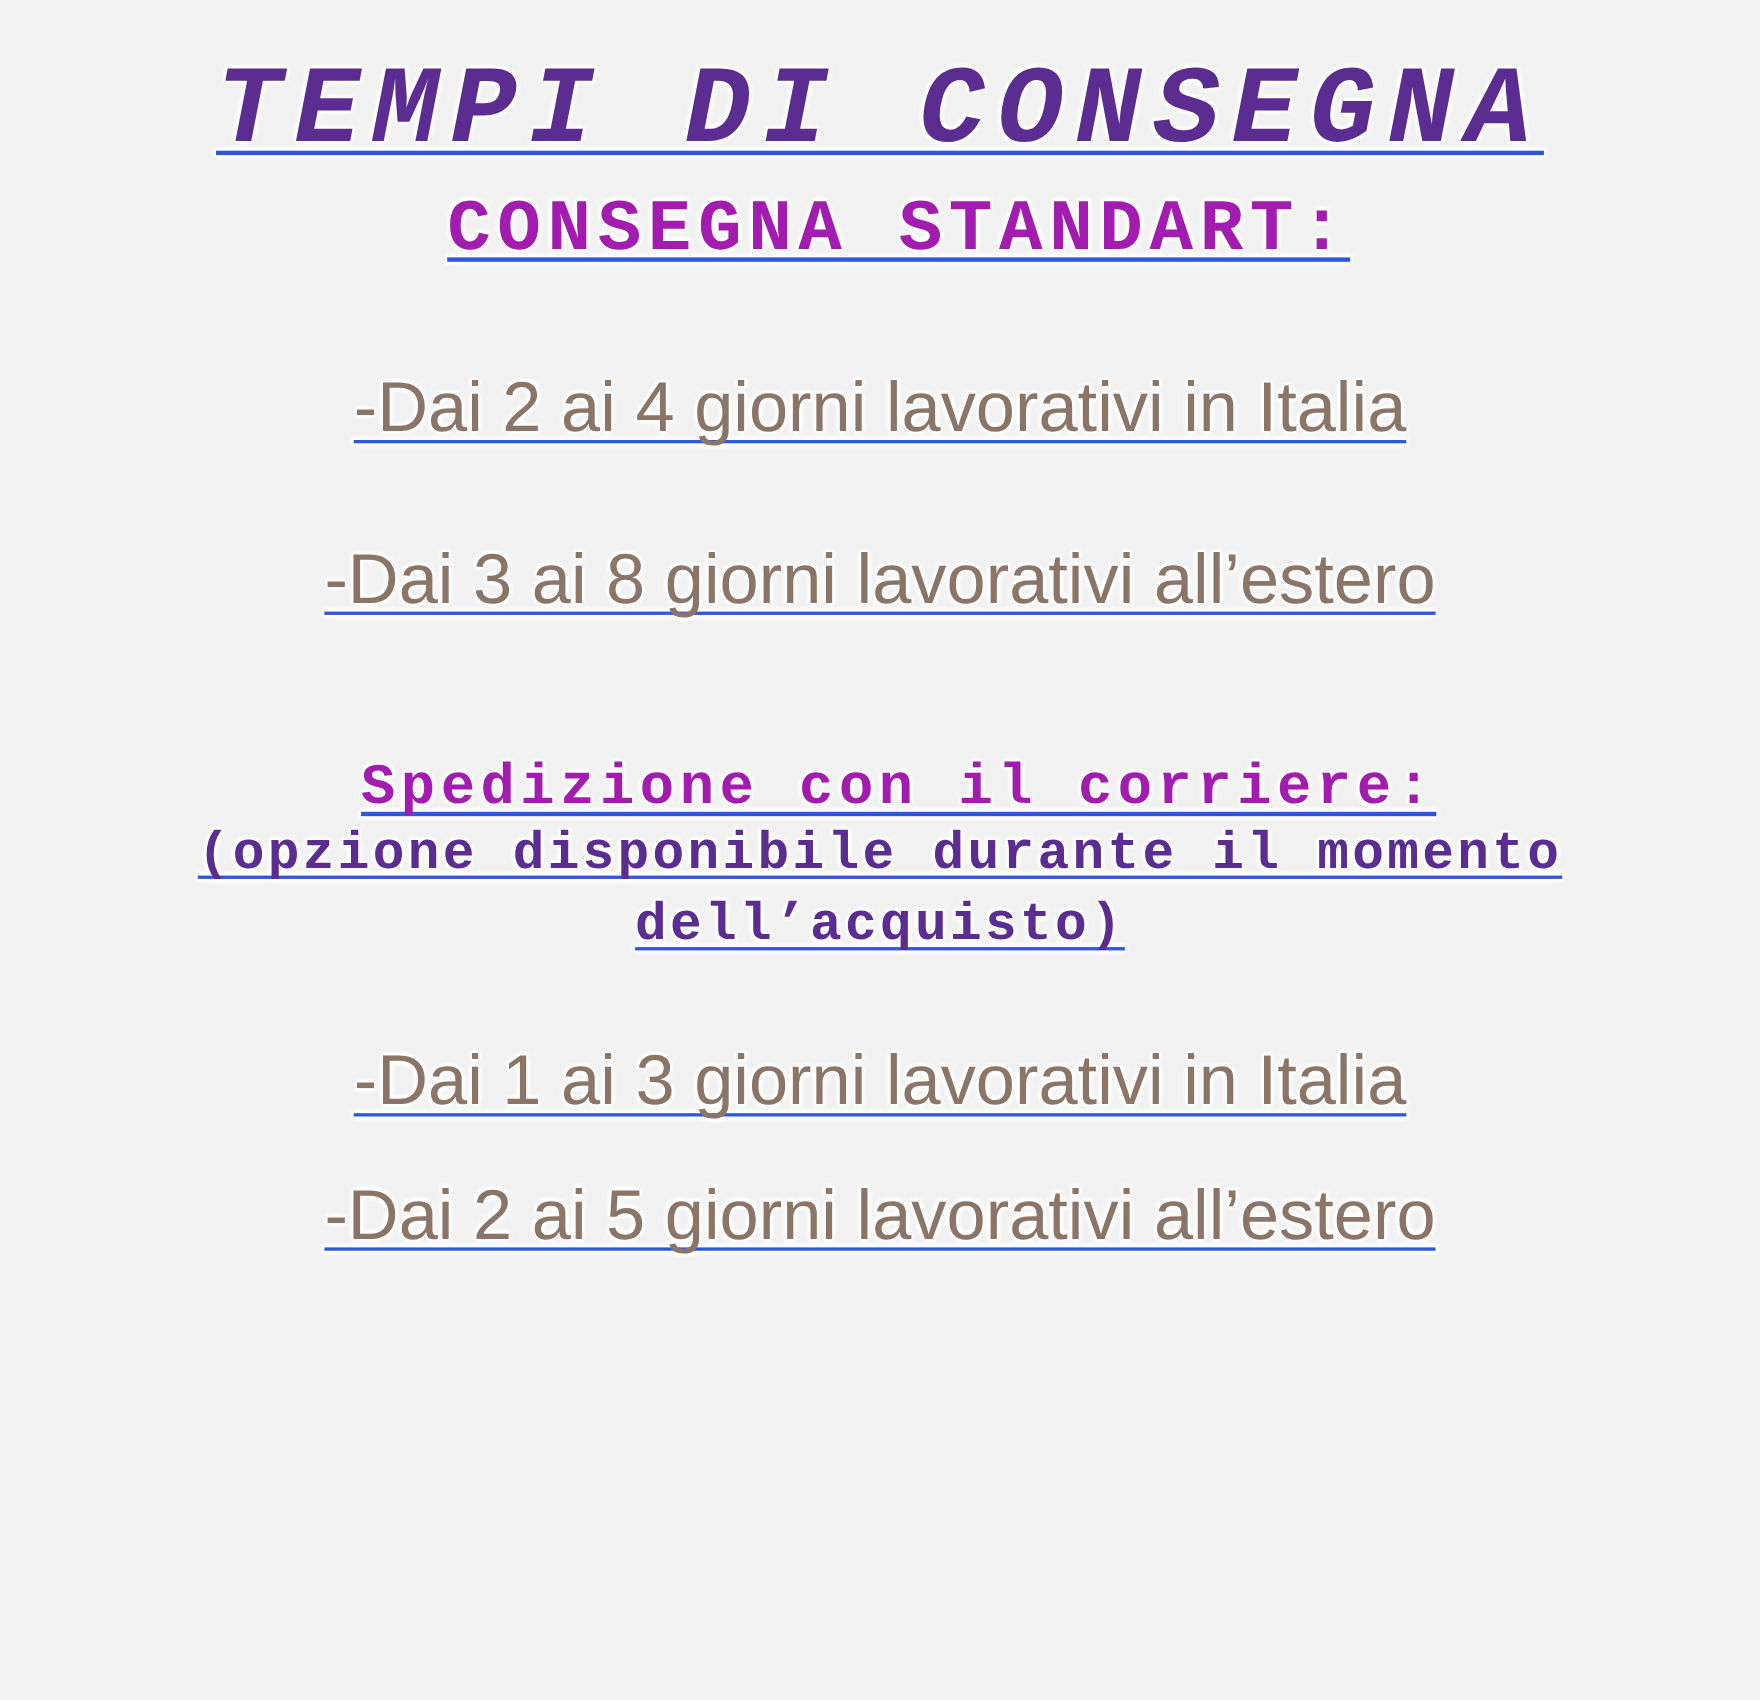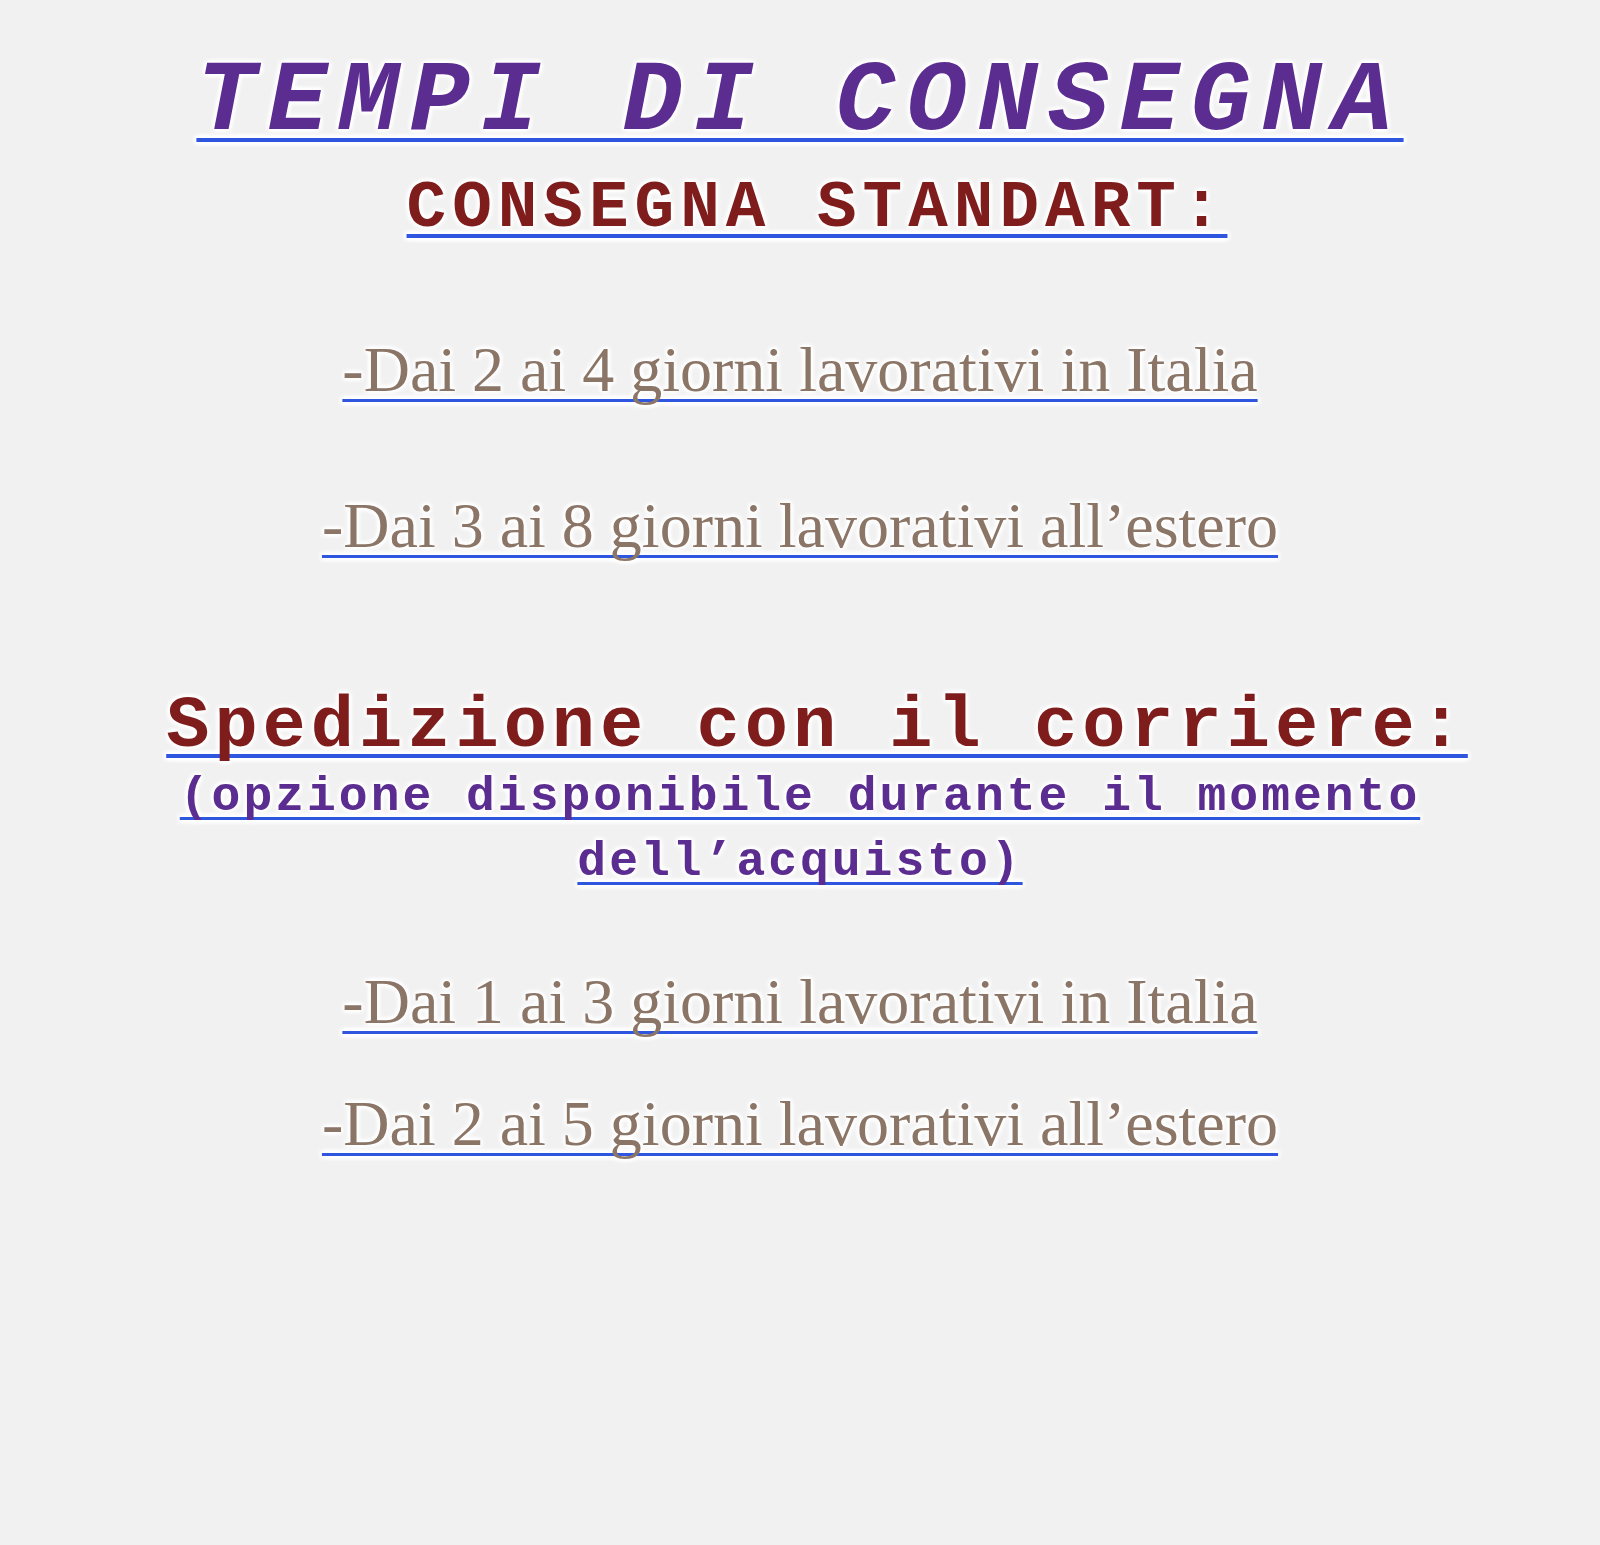--- a/index.html
+++ b/index.html
@@ -39,44 +39,44 @@
     text-underline-offset: 9px;
   }
   .mono-heading {
     margin: 23px 0 0 0;
     font-family: "Liberation Mono", monospace;
     font-weight: bold;
     font-style: normal;
     font-size: 66px;
     line-height: 1;
     letter-spacing: 6px;
-    color: #7f1d1d;
+    color: #a21caf;
     text-underline-offset: 8px;
     padding-left: 34px;
   }
   .mono-heading.courier {
     margin-top: 133px;
-    font-size: 72px;
+    font-size: 52px;
     letter-spacing: 5px;
   }
   .mono-note {
     margin: 2px auto 0 auto;
     max-width: 1320px;
     font-family: "Liberation Mono", monospace;
     font-weight: bold;
     font-size: 48px;
     line-height: 65px;
     letter-spacing: 3px;
     color: #5c2d90;
     text-decoration-thickness: 3px;
     text-underline-offset: 7px;
   }
   .serif-line {
     margin: 0;
-    font-family: Liberation Serif, serif;
+    font-family: Liberation Sans, sans-serif;
     font-size: 64px;
     line-height: 1;
     color: #8b7567;
     text-decoration-thickness: 3px;
     text-underline-offset: 8px;
   }
   .serif-line.first-italy   { margin-top: 96px;  }
   .serif-line.first-abroad  { margin-top: 92px;  }
   .serif-line.courier-italy { margin-top: 75px;  }
   .serif-line.courier-abroad{ margin-top: 58px; }

